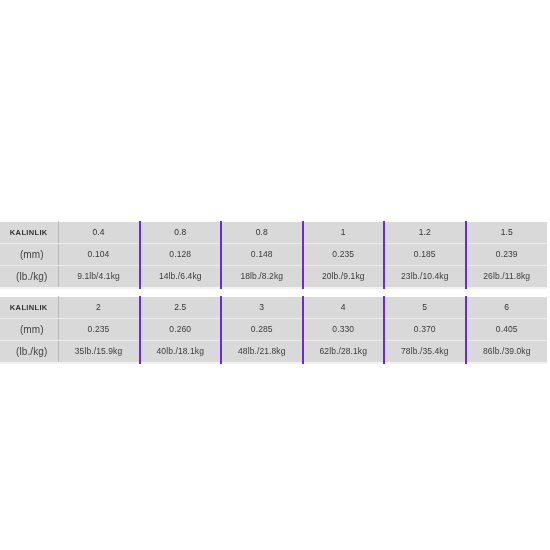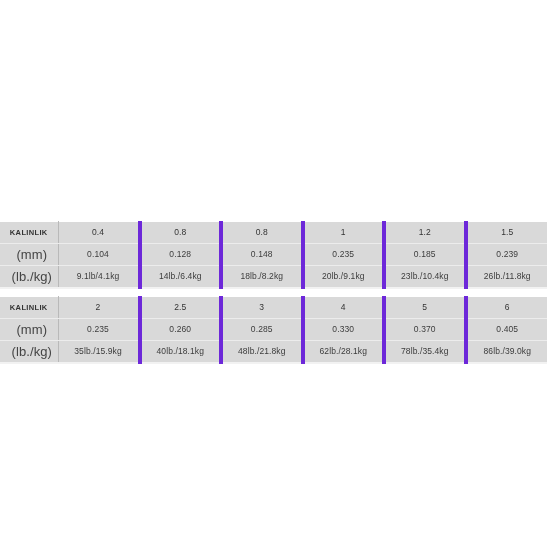--- a/index.html
+++ b/index.html
@@ -46,21 +46,21 @@
 
   .spec-table td {
     height: 21px;
     padding: 0 2px;
     text-align: center;
     vertical-align: middle;
     font-size: 8.5px;
     line-height: 21px;
     color: #3c3c3c;
     letter-spacing: 0.1px;
-    border-right: 4px solid #6d28d9;
+    border-right: 2px solid #6d28d9;
     border-bottom: 1px solid #ececec;
     white-space: nowrap;
     overflow: hidden;
   }
 
   .spec-table tr:last-child td {
     border-bottom: none;
     margin-left: 30px;
   }
 
@@ -73,21 +73,21 @@
   }
 
   .spec-table td.row-head {
     font-size: 7.5px;
     letter-spacing: 0.35px;
     font-weight: 600;
     color: #333333;
   }
 
   .spec-table td.unit-label {
-    font-size: 13px;
+    font-size: 10px;
     color: #444444;
     padding-left: 8px;
   }
 
   .spec-table tr.head-row td.data-cell {
     color: #333333;
   }
 </style>
 </head>
 <body>

